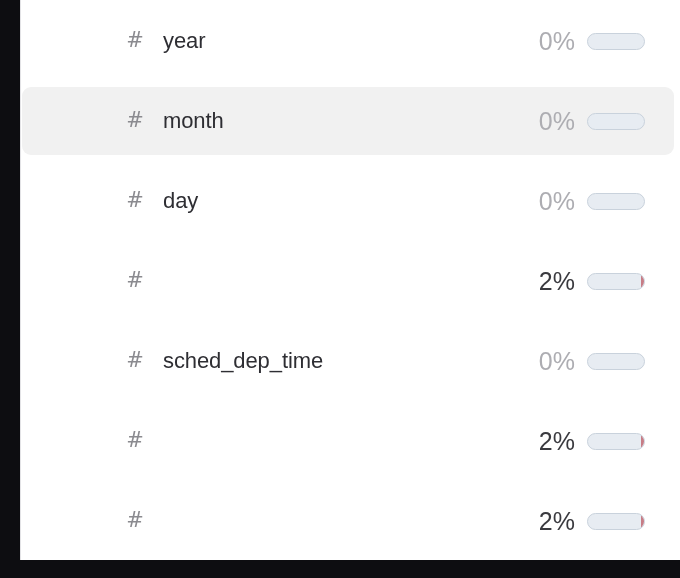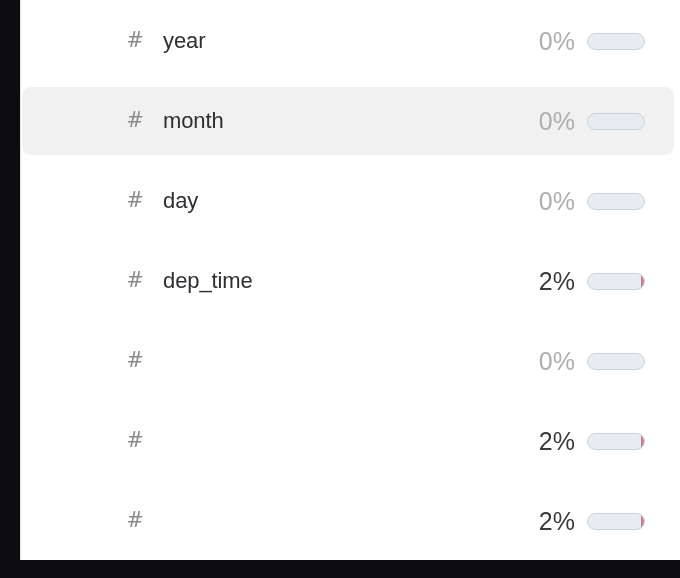--- a/index.html
+++ b/index.html
@@ -159,28 +159,28 @@
           <div class="column-row" style="top: 167px;">
             <span class="type-icon">#</span>
             <span class="column-name">day</span>
             <span class="pct">0%</span>
             <div class="bar">
               <div class="bar-missing" style="width: 0px;"></div>
             </div>
           </div>
           <div class="column-row" style="top: 247px;">
             <span class="type-icon">#</span>
-            <span class="column-name">dep_time</span>
             <span class="pct nonzero">2%</span>
             <div class="bar">
               <div class="bar-missing" style="width: 3px;"></div>
             </div>
           </div>
           <div class="column-row" style="top: 327px;">
             <span class="type-icon">#</span>
+            <span class="column-name">sched_dep_time</span>
             <span class="pct">0%</span>
             <div class="bar">
               <div class="bar-missing" style="width: 0px;"></div>
             </div>
           </div>
           <div class="column-row" style="top: 407px;">
             <span class="type-icon">#</span>
             <span class="pct nonzero">2%</span>
             <div class="bar">
               <div class="bar-missing" style="width: 3px;"></div>

